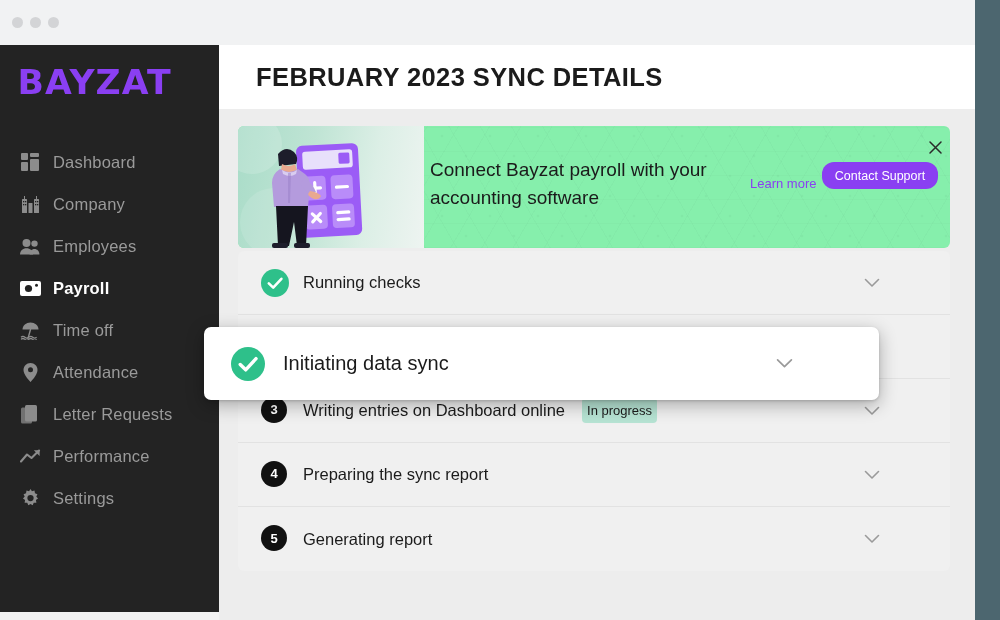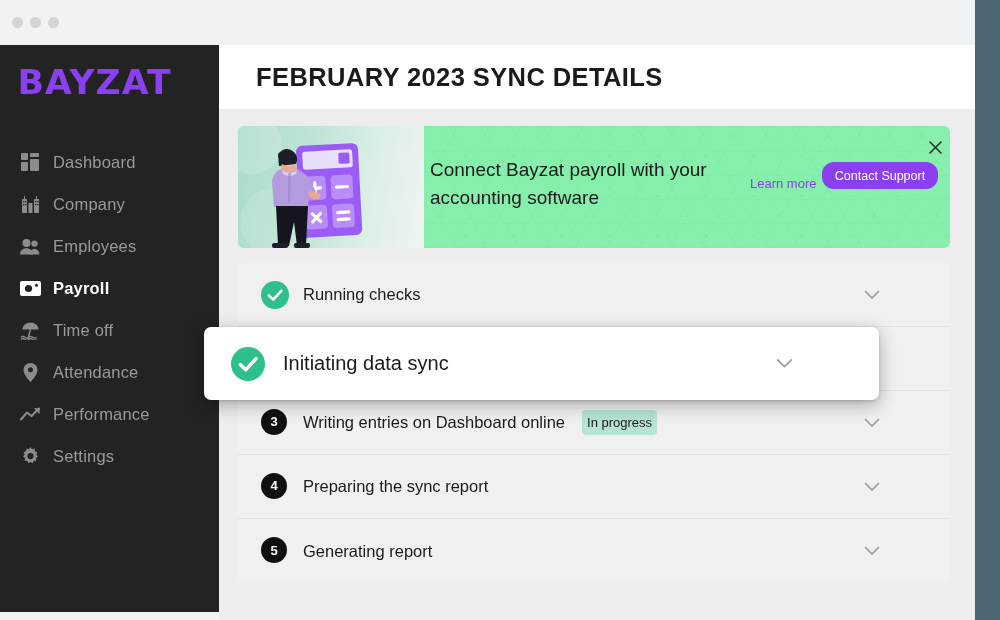--- a/index.html
+++ b/index.html
@@ -129,21 +129,21 @@
   }
   #banner-close {
     position: absolute; left: 686px; top: 10px;
     width: 22px; height: 22px;
     display: flex; align-items: center; justify-content: center;
     cursor: pointer;
   }
 
   
   #steps {
-    position: absolute; left: 19px; top: 154px;
+    position: absolute; left: 19px; top: 142px;
     width: 712px;
     background: #f0f0f0;
     border-radius: 6px;
     overflow: hidden;
   }
   .step {
     position: relative;
     height: 64px;
     display: flex; align-items: center;
     padding: 0 0 0 23px;
@@ -278,20 +278,29 @@
       <div class="nav-item">
         <span class="nav-icon">
           <svg width="15" height="19" viewBox="0 0 15 19" fill="#8c8c8c">
             <path d="M7.5 0C3.6 0 .5 3.1.5 7c0 5.2 7 12 7 12s7-6.8 7-12c0-3.9-3.1-7-7-7z"></path>
             <circle cx="7.5" cy="6.8" r="2.5" fill="#232323"></circle>
           </svg>
         </span>
         <span class="nav-label">Attendance</span>
       </div>
 
+      <div class="nav-item">
+        <span class="nav-icon">
+          <svg width="18" height="19" viewBox="0 0 18 19" fill="#8c8c8c">
+            <rect x="0" y="2.5" width="11" height="16" rx="1.5" opacity=".75"></rect>
+            <rect x="4" y="0" width="12" height="16.5" rx="1.5"></rect>
+          </svg>
+        </span>
+        <span class="nav-label">Letter Requests</span>
+      </div>
 
       <div class="nav-item">
         <span class="nav-icon">
           <svg width="21" height="14" viewBox="0 0 21 14" fill="none" stroke="#8c8c8c" stroke-width="2.1" stroke-linecap="round" stroke-linejoin="round">
             <path d="M1 12.5 L7 5.5 L11.5 9 L19 1.5"></path>
             <path d="M13.8 1.2 L19.6 1.2 L19.6 7" fill="#8c8c8c" stroke="none"></path>
           </svg>
         </span>
         <span class="nav-label">Performance</span>
       </div>

